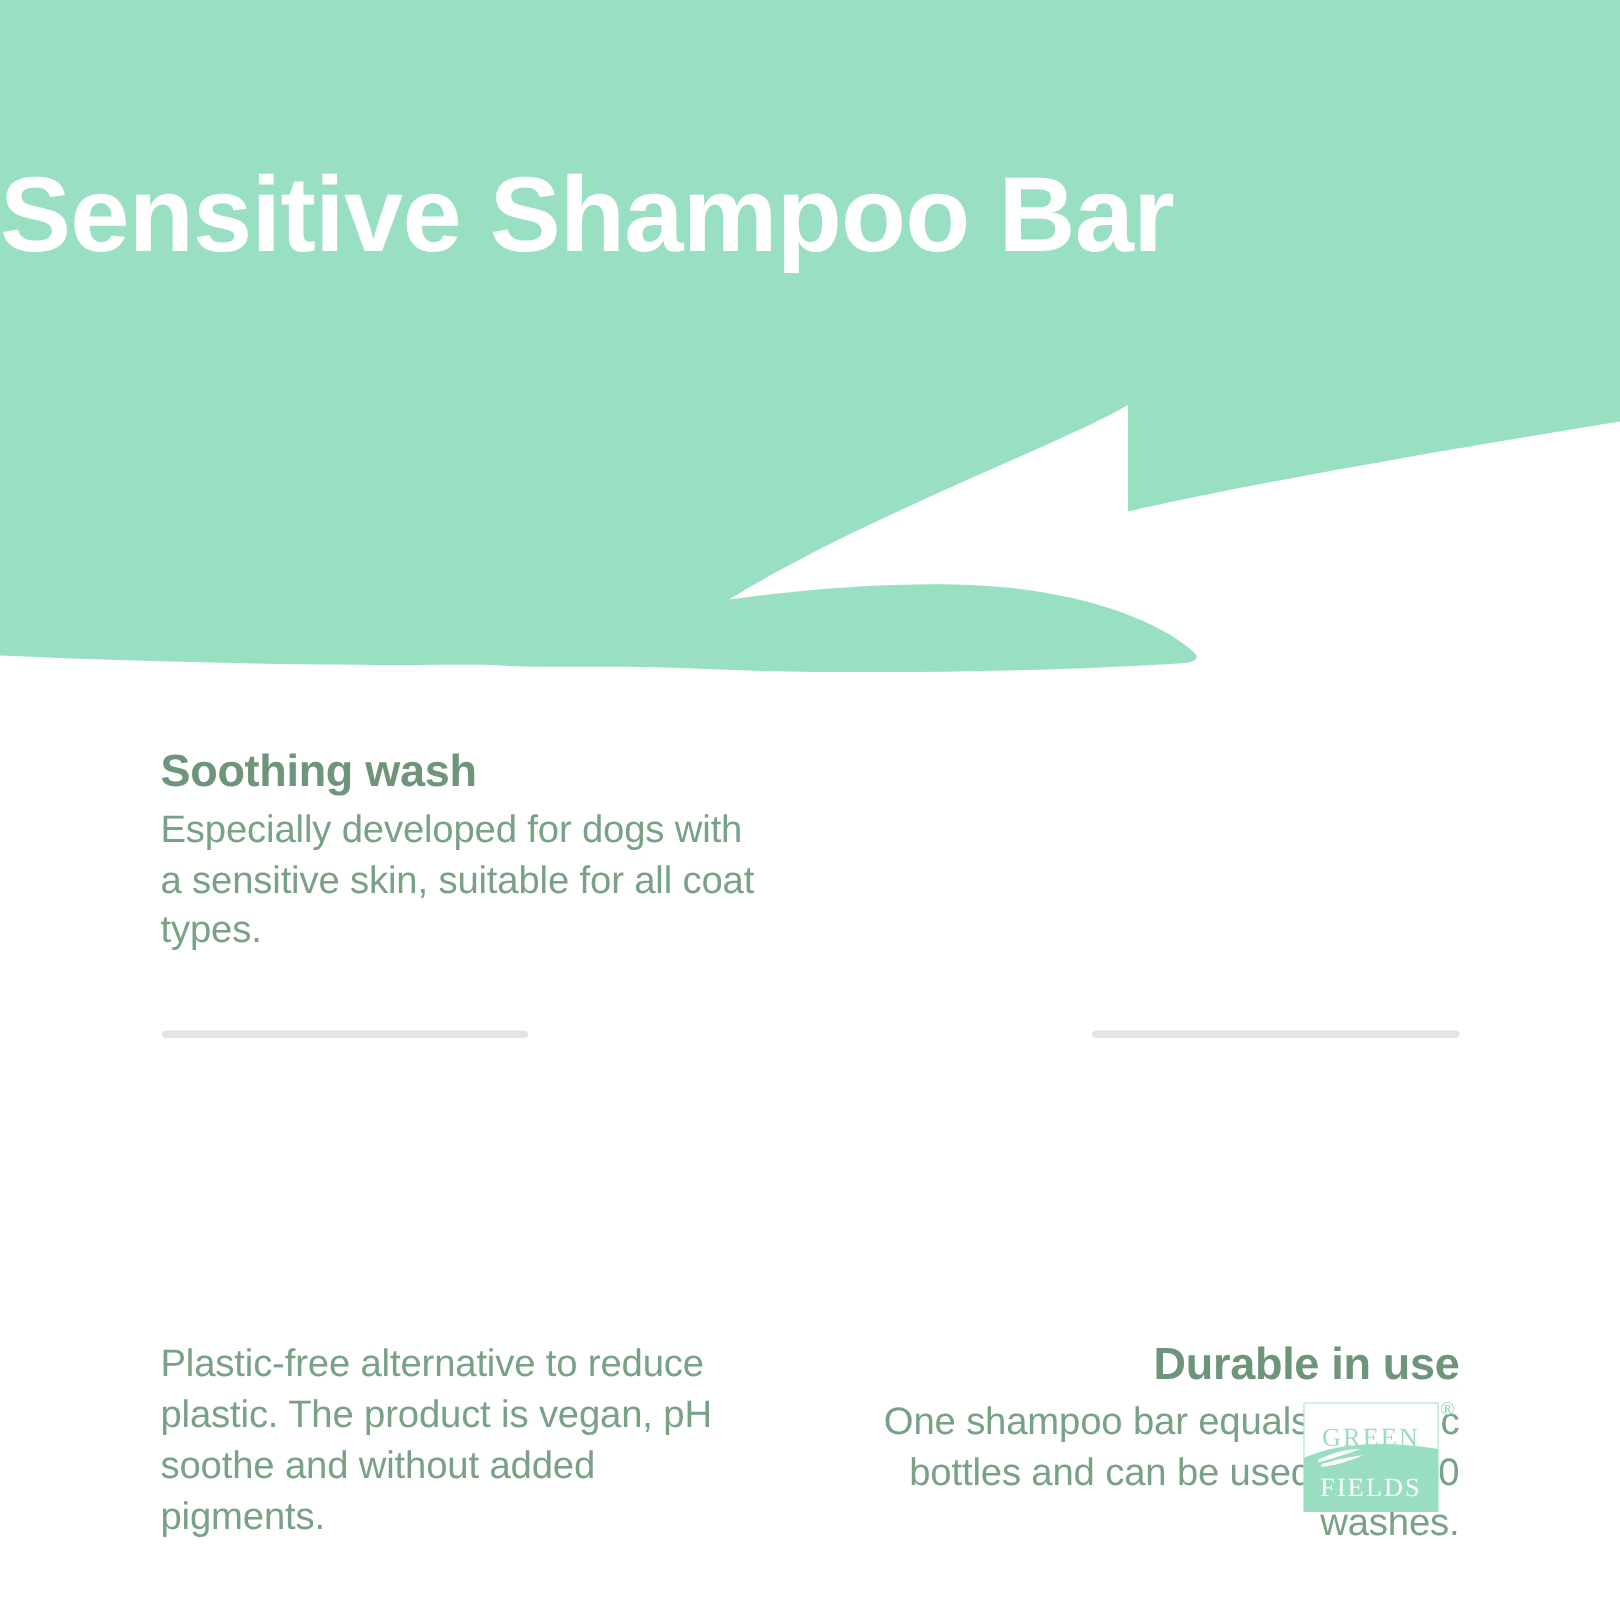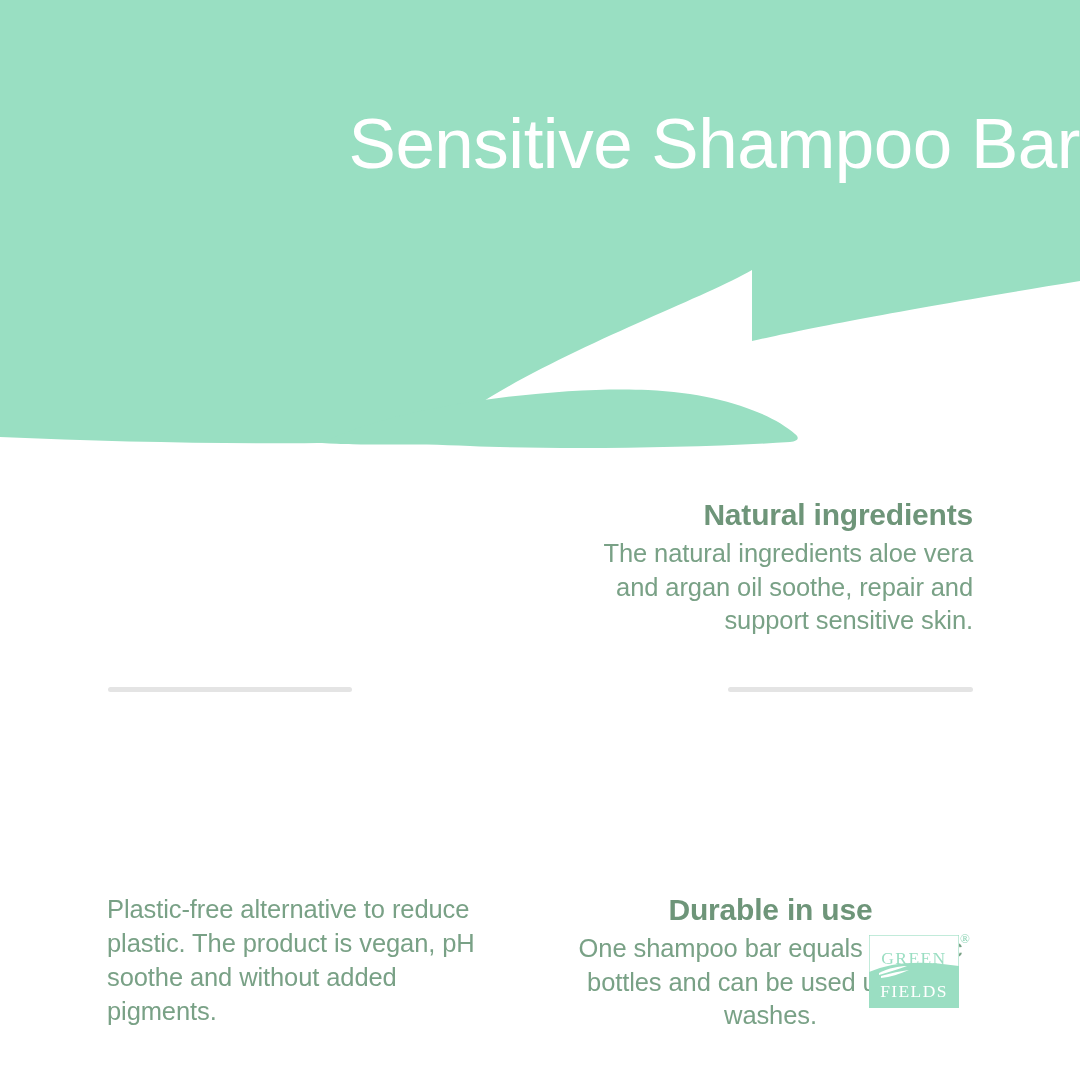--- a/index.html
+++ b/index.html
@@ -31,24 +31,24 @@
     position: absolute;
     left: 0;
     top: 0;
     display: block;
   }
   #hero-title {
     position: absolute;
     left: 0;
     top: 108px;
     width: 1080px;
-    text-align: right;
+    text-align: left;
     color: #ffffff;
     font-size: 71px;
-    font-weight: normal;
+    font-weight: bold;
     letter-spacing: -0.5px;
     line-height: 1.0;
     white-space: nowrap;
   }
 
   
   #features {
     position: absolute;
     left: 0;
     top: 498px;
@@ -136,31 +136,31 @@
                C800,438 798,441 790,442
                C700,448 560,450 470,446
                C410,443 360,446 322,443 Z" fill="#99dfc2"></path>
     </svg>
     <div id="hero-title">Sensitive Shampoo Bar</div>
   </div>
 
   <div id="features">
 
     <div class="feature-row" style="height:190px;">
-      <div class="feature right" style="top:0;">
-        <p class="feature-title">Natural ingredients</p>
-        <p class="feature-body">The natural ingredients aloe vera and argan oil soothe, repair and support sensitive skin.</p>
+      <div class="feature left" style="top:0;">
+        <p class="feature-title">Soothing wash</p>
+        <p class="feature-body">Especially developed for dogs with a sensitive skin, suitable for all coat types.</p>
       </div>
     </div>
 
     <div class="feature-row" style="height:240px;">
       <div class="feature left" style="top:205px;">
         <p class="feature-body">Plastic-free alternative to reduce plastic. The product is vegan, pH soothe and without added pigments.</p>
       </div>
-      <div class="feature right" style="top:205px;text-align:center;">
+      <div class="feature right" style="top:205px;">
         <p class="feature-title">Durable in use</p>
         <p class="feature-body">One shampoo bar equals 3 plastic bottles and can be used up to 60 washes.</p>
       </div>
     </div>
   </div>
 
   <div class="divider" id="divider-left"></div>
   <div class="divider" id="divider-right"></div>
 
   <div id="logo">

